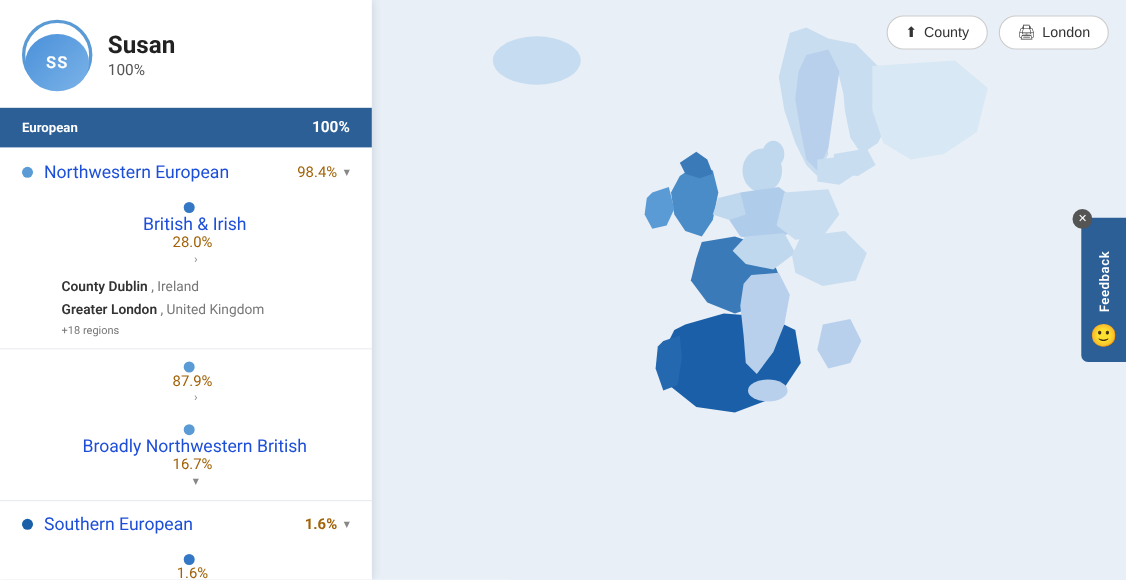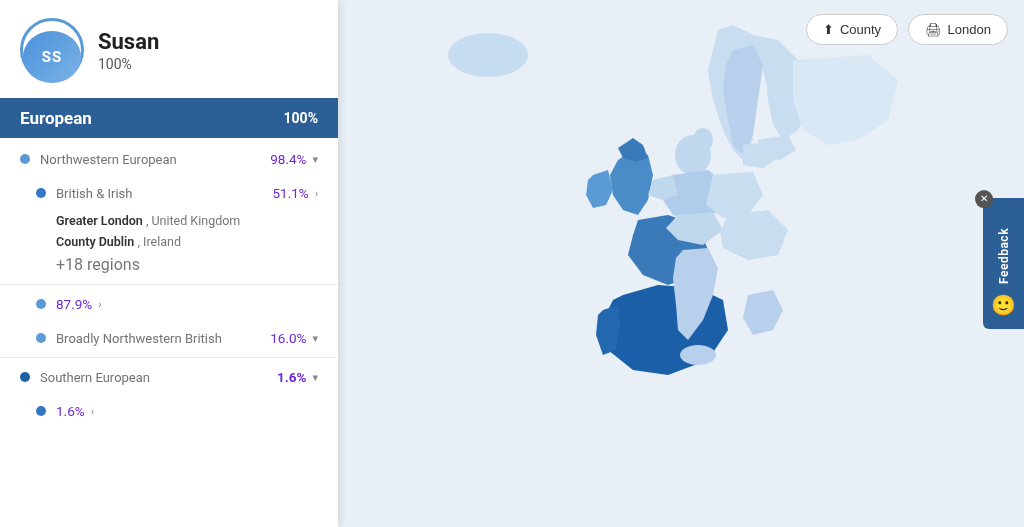--- a/index.html
+++ b/index.html
@@ -115,21 +115,21 @@
     .ethnicity-header {
       background: #2c5f96;
       padding: 10px 20px;
       display: flex;
       justify-content: space-between;
       align-items: center;
     }
 
     .ethnicity-header-label {
       color: white;
-      font-size: 17px;
+      font-size: 12px;
       font-weight: 700;
     }
 
     .ethnicity-header-pct {
       color: white;
       font-size: 14px;
       font-weight: 700;
     }
 
     
@@ -152,54 +152,54 @@
       height: 10px;
       border-radius: 50%;
       flex-shrink: 0;
       margin-right: 10px;
     }
     .dot-blue-light { background: #5b9bd5; }
     .dot-blue-mid { background: #3478c5; }
     .dot-blue-dark { background: #1a5fa8; }
 
     .row-label {
-      font-size: 13px;
-      color: #737373;
+      font-size: 16px;
+      color: #1d4ed8;
       flex: 1;
     }
     .row-label.bold { font-weight: 400; }
 
     .row-pct {
       font-size: 13.5px;
-      color: #6d28d9;
+      color: #a16207;
       margin-right: 4px;
     }
     .row-pct.bold { font-weight: 700; }
 
     .chevron {
       font-size: 11px;
       color: #888;
       margin-left: 2px;
     }
 
     
-    .indent-1 { padding-left: 36px; }
+    .indent-1 { padding-left: 36px; flex-direction: column; }
 
     
     .detail-row {
       padding: 3px 20px 3px 56px;
       font-size: 12.5px;
       color: #555;
     }
     .detail-row span.region-name { font-weight: 600; color: #333; }
     .detail-row span.region-country { color: #777; }
 
     .more-regions {
       padding: 3px 20px 8px 56px;
-      font-size: 16px;
+      font-size: 10px;
       color: #777;
     }
 
     
     .divider {
       height: 1px;
       background: #e8ecf0;
       margin: 2px 0;
     }
 
@@ -389,46 +389,46 @@
     <div class="ancestry-row">
       <div class="dot dot-blue-light"></div>
       <span class="row-label">Northwestern European</span>
       <span class="row-pct">98.4%</span>
       <span class="chevron">▾</span>
     </div>
 
     <div class="ancestry-row indent-1">
       <div class="dot dot-blue-mid"></div>
       <span class="row-label">British &amp; Irish</span>
-      <span class="row-pct">51.1%</span>
+      <span class="row-pct">28.0%</span>
       <span class="chevron">›</span>
     </div>
 
+    <div class="detail-row">
+      <span class="region-name">County Dublin</span>
+      <span class="region-country">, Ireland</span>
+    </div>
     <div class="detail-row">
       <span class="region-name">Greater London</span>
       <span class="region-country">, United Kingdom</span>
-    </div>
-    <div class="detail-row">
-      <span class="region-name">County Dublin</span>
-      <span class="region-country">, Ireland</span>
     </div>
     <div class="more-regions">+18 regions</div>
 
     <div class="divider"></div>
 
     <div class="ancestry-row indent-1">
       <div class="dot dot-blue-light"></div>
       <span class="row-pct">87.9%</span>
       <span class="chevron">›</span>
     </div>
 
     <div class="ancestry-row indent-1">
       <div class="dot dot-blue-light"></div>
       <span class="row-label">Broadly Northwestern British</span>
-      <span class="row-pct">16.0%</span>
+      <span class="row-pct">16.7%</span>
       <span class="chevron">▾</span>
     </div>
 
     <div class="divider"></div>
 
     <div class="ancestry-row">
       <div class="dot dot-blue-dark"></div>
       <span class="row-label bold">Southern European</span>
       <span class="row-pct bold">1.6%</span>
       <span class="chevron">▾</span>

